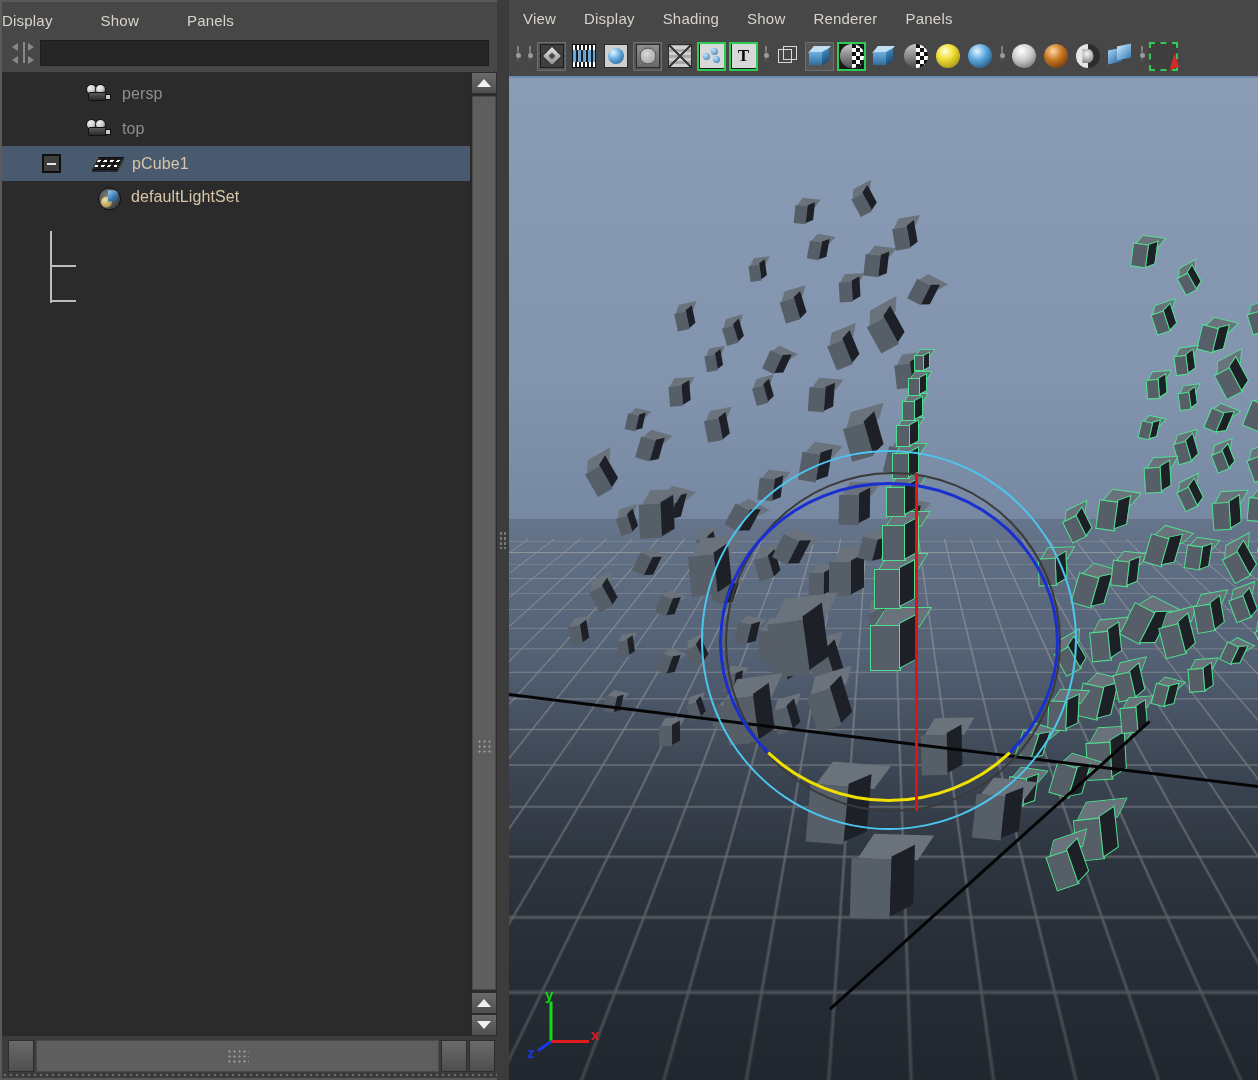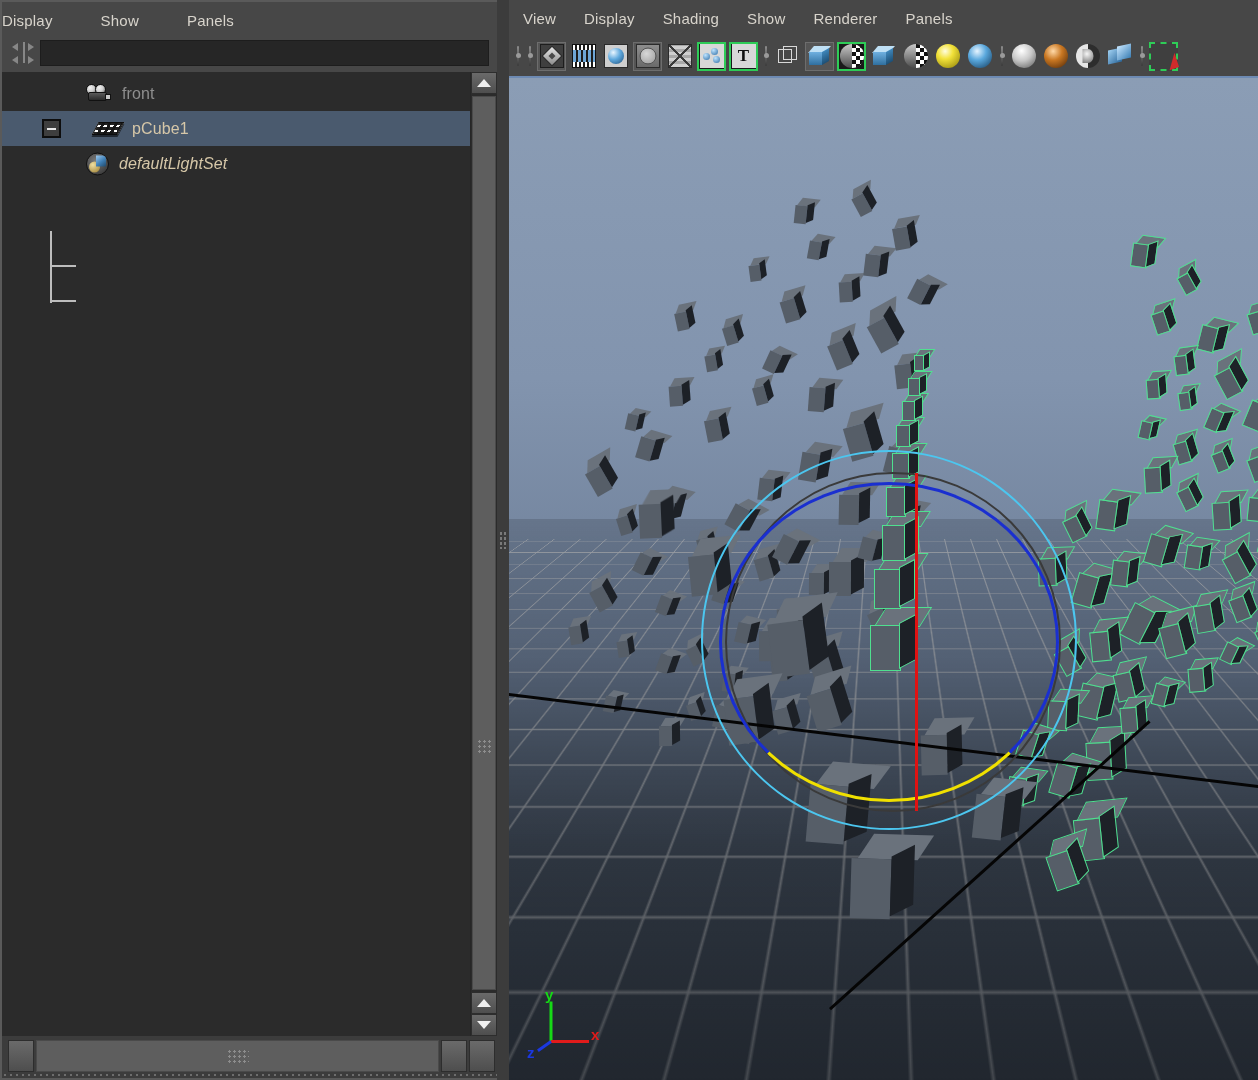--- a/index.html
+++ b/index.html
@@ -466,34 +466,45 @@
     <div id="outliner-body">
       <div id="tree">
           <div class="tree-row">
             <div style="position: absolute; left: 84px; top: 50%; transform: translateY(-50%); display: flex; align-items: center;">
               <div class="icon-cam">
                 <div class="reel r1"></div>
                 <div class="reel r2"></div>
                 <div class="body"></div>
                 <div class="lens"></div>
               </div>
-              <span class="row-label dim" style="margin-left: 10px;">front</span>
+              <span class="row-label dim" style="margin-left: 10px;">persp</span>
+            </div>
+          </div>
+          <div class="tree-row">
+            <div style="position: absolute; left: 84px; top: 50%; transform: translateY(-50%); display: flex; align-items: center;">
+              <div class="icon-cam">
+                <div class="reel r1"></div>
+                <div class="reel r2"></div>
+                <div class="body"></div>
+                <div class="lens"></div>
+              </div>
+              <span class="row-label dim" style="margin-left: 10px;">top</span>
             </div>
           </div>
           <div class="tree-row selected-parent">
             <div class="expander" style="left: 40px; top: 8px;"></div>
             <div style="position: absolute; left: 92px; top: 50%; transform: translateY(-50%); display: flex; align-items: center;">
               <div class="icon-mesh">
                 <div class="plane"></div>
               </div>
               <span class="row-label normal" style="margin-left: 10px;">pCube1</span>
             </div>
           </div>
           <div class="tree-row">
-            <div style="position: absolute; left: 84px; top: 50%; transform: translateY(-50%); display: flex; align-items: center; font-style: italic;">
+            <div style="position: absolute; left: 96px; top: 50%; transform: translateY(-50%); display: flex; align-items: flex-start;">
               <div class="icon-set">
                 <div class="ball"></div>
                 <div class="cube"></div>
               </div>
               <span class="row-label normal" style="margin-left: 10px;">defaultLightSet</span>
             </div>
           </div>
           <div class="tree-line-v" style="left: 48px; top: 159px; height: 72px;"></div>
           <div class="tree-line-h" style="left: 48px; top: 193px; width: 26px;"></div>
           <div class="tree-line-h" style="left: 48px; top: 228px; width: 26px;"></div>

